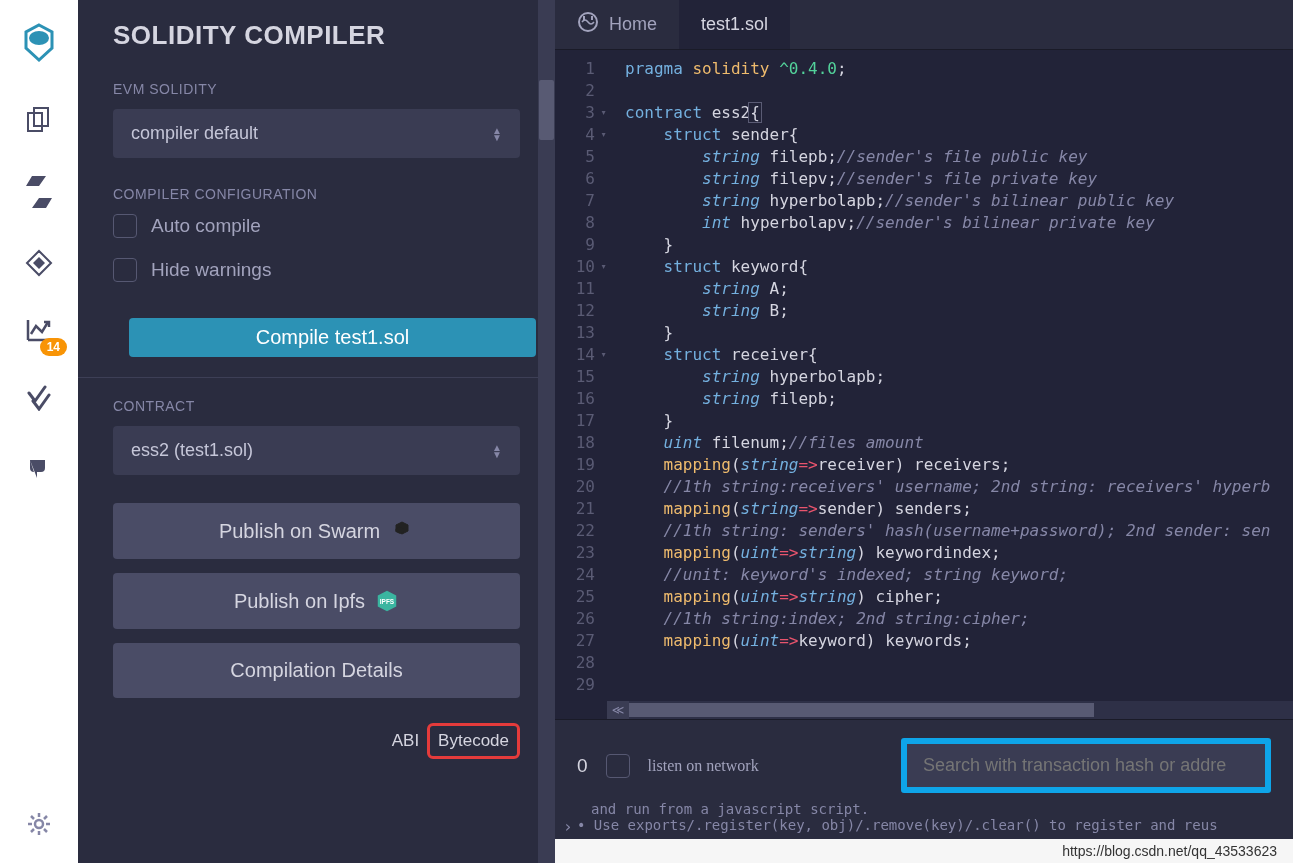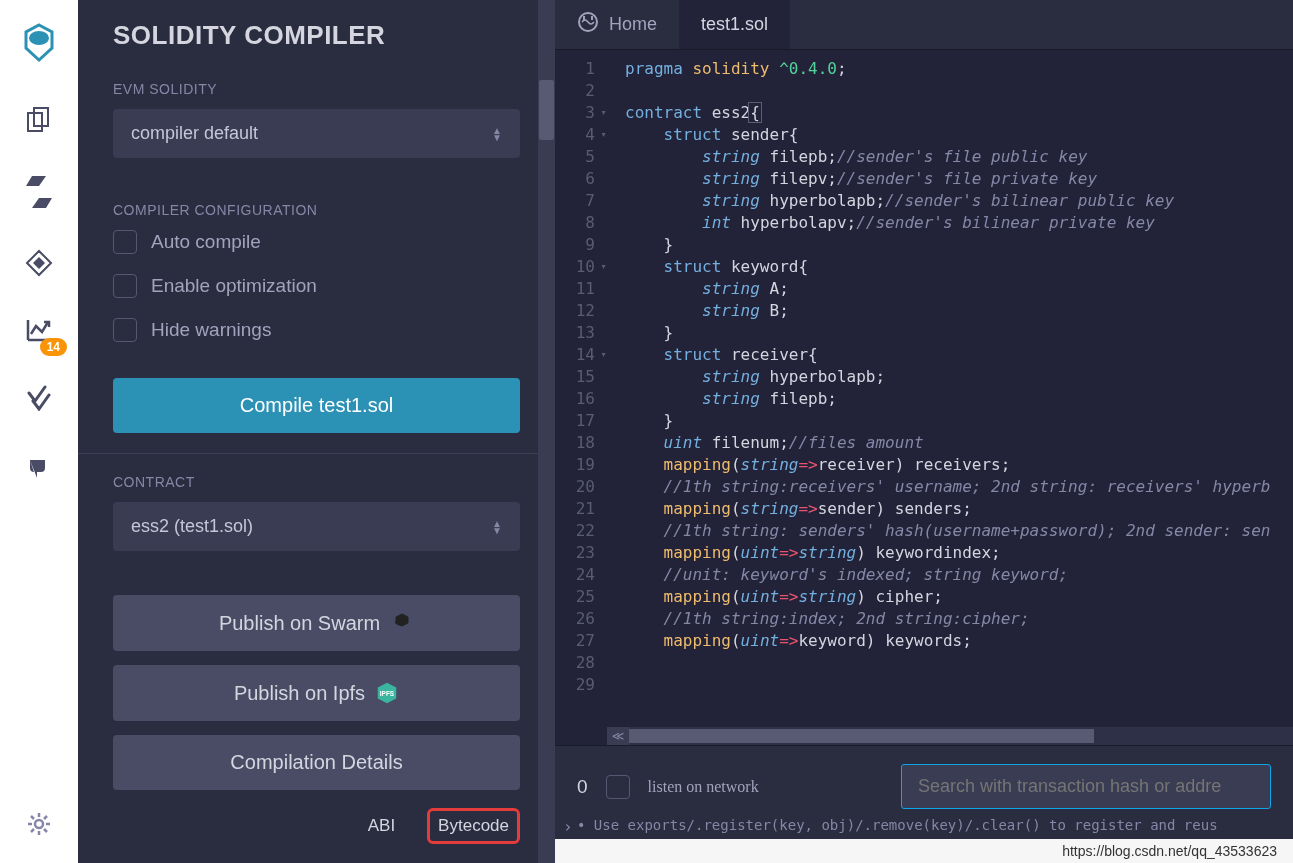--- a/index.html
+++ b/index.html
@@ -66,21 +66,21 @@
   color: #c5c6d8;
   border: none;
   border-radius: 4px;
   padding: 14px 18px;
   font-size: 18px;
   width: 100%;
   display: flex;
   justify-content: space-between;
   align-items: center;
   cursor: pointer;
-  margin-bottom: 44px;
+  margin-bottom: 28px;
 }
 .chevrons {
   display: flex;
   flex-direction: column;
   line-height: 7px;
   color: #8687a7;
   font-size: 10px;
 }
 .checkbox-row {
   display: flex;
@@ -98,25 +98,26 @@
 }
 .checkbox-label {
   color: #a2a3bd;
   font-size: 19px;
 }
 .btn-primary {
   background: #2c92b5;
   color: #fff;
   border: none;
   border-radius: 4px;
-  padding: 16px;
+  padding: 8px;
   font-size: 20px;
   width: 100%;
   cursor: pointer;
   margin-top: 16px;
+  margin-left: 16px;
 }
 .divider {
   border: none;
   border-top: 1px solid #3d3f56;
   margin: 20px -35px;
 }
 .btn-secondary {
   background: #4a4c66;
   color: #d5d5e0;
   border: none;
@@ -127,23 +128,23 @@
   cursor: pointer;
   margin-bottom: 14px;
   display: flex;
   align-items: center;
   justify-content: center;
   gap: 10px;
 }
 .footer-links {
   display: flex;
   justify-content: flex-end;
-  gap: 24px;
-  align-items: center;
-  margin-top: 18px;
+  gap: 0;
+  align-items: center;
+  margin-top: 25px;
 }
 .footer-link {
   color: #d5d5e0;
   font-size: 17px;
   cursor: pointer;
   padding: 5px 8px;
 }
 .footer-link.highlighted {
   border: 3px solid #e43b3b;
   border-radius: 6px;
@@ -284,21 +285,21 @@
   border-radius: 4px;
 }
 .listen-label {
   color: #a2a3bd;
   font-size: 16px;
   font-family: Liberation Serif, serif;
 }
 .search-box {
   margin-left: auto;
   background: #3a3c53;
-  border: 1px solid #0ea5e9;
+  border: 6px solid #0ea5e9;
   border-radius: 3px;
   padding: 11px 16px;
   color: #8687a7;
   font-size: 18px;
   width: 370px;
 }
 .console-text {
   background: #2a2c3f;
   padding: 0 22px 6px 22px;
   font-family: monospace;
@@ -387,24 +388,20 @@
     <div class="label">EVM SOLIDITY</div>
     <div class="select">
       <span>compiler default</span>
       <span class="chevrons">▲<br>▼</span>
     </div>
 
     <div class="label">COMPILER CONFIGURATION</div>
     <div class="checkbox-row">
       <div class="checkbox"></div>
       <span class="checkbox-label">Auto compile</span>
-    </div>
-    <div class="checkbox-row">
-      <div class="checkbox"></div>
-      <span class="checkbox-label">Enable optimization</span>
     </div>
     <div class="checkbox-row">
       <div class="checkbox"></div>
       <span class="checkbox-label">Hide warnings</span>
     </div>
 
     <button class="btn-primary">Compile test1.sol</button>
 
     <hr class="divider">
 
@@ -502,18 +499,19 @@
     </div>
   </div>
 
   <div class="bottom-bar">
     <span class="listen-count">0</span>
     <div class="listen-check"></div>
     <span class="listen-label">listen on network</span>
     <input class="search-box" placeholder="Search with transaction hash or addre" style="">
   </div>
   <div class="console-text" style="position:relative">
+    <div style="padding-left:14px">and run from a javascript script.</div>
     <div class="bullet">Use exports/.register(key, obj)/.remove(key)/.clear() to register and reus</div>
     <span class="expand-arrow">›</span>
   </div>
 
   <div class="status-line">https://blog.csdn.net/qq_43533623</div>
 </div>
 
 </body></html>

